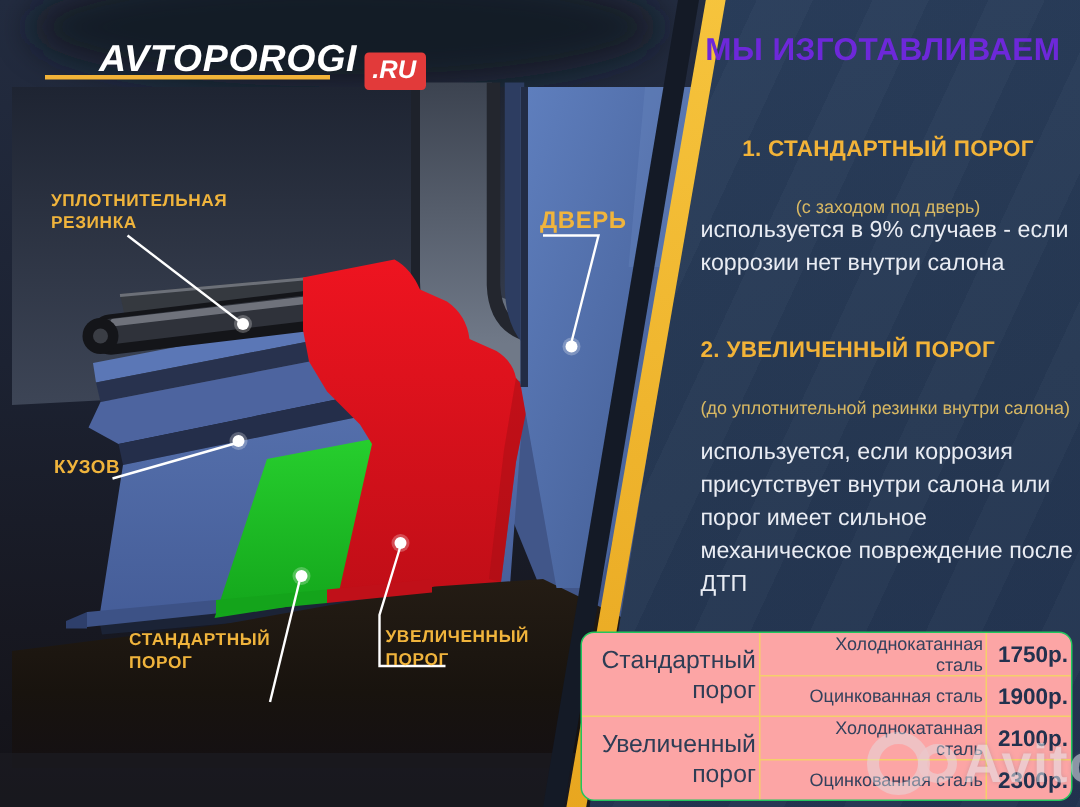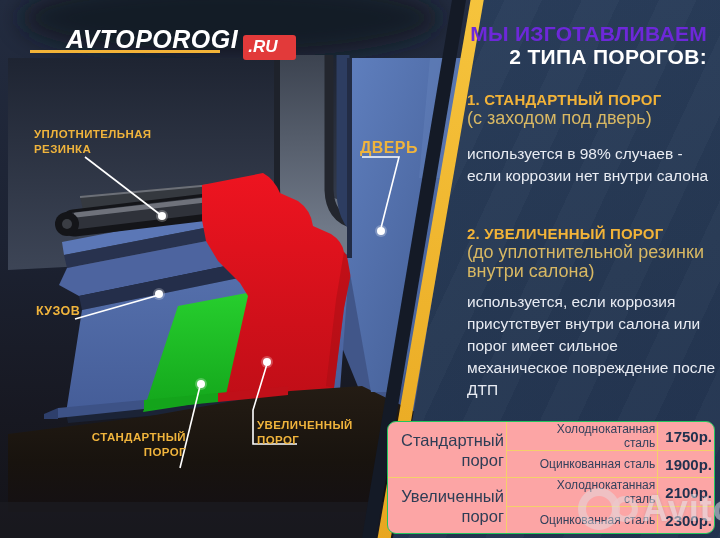--- a/index.html
+++ b/index.html
@@ -7,46 +7,46 @@
     width:720px;height:538px;position:relative;overflow:hidden;
     font-family:"Liberation Sans",sans-serif;
     background:linear-gradient(180deg,#232c40 0%,#1c2232 45%,#171821 78%,#131217 100%);
   }
   
   #scene{position:absolute;left:0;top:0;width:720px;height:538px;z-index:0;}
   
   .logo{position:absolute;left:30px;top:19px;z-index:4;display:flex;align-items:center;}
   .logo-name{color:#ffffff;font-weight:bold;font-style:italic;font-size:25px;letter-spacing:.5px;margin-left:36px;}
   .logo-tld{margin-left:5px;background:#e23a3a;color:#fff;font-weight:bold;font-style:italic;
-    font-size:17px;padding:2px 19px 3px 5px;border-radius:3px;margin-top:16px;}
+    font-size:17px;padding:2px 7px 3px 5px;border-radius:3px;margin-top:16px;}
   .logo-underline{position:absolute;left:30px;top:50px;width:190px;height:3px;background:#f2b338;z-index:4;}
   
   .right-panel{position:absolute;left:350px;top:0;width:370px;height:538px;z-index:1;
     background:
       repeating-linear-gradient(115deg,rgba(255,255,255,.018) 0 34px,rgba(0,0,0,.02) 34px 70px),
       linear-gradient(160deg,#2a3e5c 0%,#263853 55%,#223350 100%);
     clip-path:polygon(131px 0%,100% 0%,100% 100%,43px 100%);}
   .stripe{position:absolute;left:424px;top:-14px;width:13px;height:568px;z-index:2;
     background:linear-gradient(180deg,#f6c43d,#e8a61f);transform:rotate(9.8deg);}
   .panel-head{position:absolute;right:13px;top:22px;z-index:3;text-align:right;
     font-weight:bold;font-size:21px;line-height:23px;letter-spacing:.3px;}
   .panel-head .l1{color:#6d28d9;}
   .panel-head .l2{color:#ffffff;}
   .sec{position:absolute;left:467px;width:250px;z-index:3;}
   .sec-title{font-weight:bold;font-size:15px;color:#f2b338;letter-spacing:.2px;line-height:19px;}
-  .sec-sub{font-size:18px;color:#d8b863;line-height:19px;}
+  .sec-sub{font-size:12px;color:#d8b863;line-height:19px;margin-top:20px;}
   .sec-body{position:absolute;left:467px;width:252px;z-index:3;
     font-size:15.5px;color:#e9ecf3;line-height:22px;}
   
   .lbl{position:absolute;color:#f0b43c;font-weight:bold;font-size:11.5px;
     letter-spacing:.4px;line-height:15px;z-index:3;}
   .lbl-seal{left:34px;top:127px;}
   .lbl-door{left:360px;top:140px;font-size:16px;}
   .lbl-body{left:36px;top:304px;font-size:12.5px;}
-  .lbl-standard{left:86px;top:430px;width:100px;text-align:right;}
+  .lbl-standard{left:86px;top:420px;width:100px;}
   .lbl-increased{left:257px;top:418px;}
   
   .table-wrap{position:absolute;left:387px;top:421px;width:326px;z-index:5;
     background:#fca5a5;border:1px solid #22c55e;border-radius:9px;overflow:hidden;text-align:right;}
   table.price{border-collapse:collapse;width:100%;}
   table.price td{vertical-align:middle;}
   td.product{width:110px;font-size:16.5px;color:#2e3d55;line-height:20px;
     padding:2px 2px 2px 10px;border-right:1.5px solid #f4d06a;}
   td.material{width:152px;font-size:12px;color:#33415c;padding:0 2px 0 27px;
     border-right:1.5px solid #f4d06a;height:26px;}
@@ -188,28 +188,27 @@
   <div>СТАНДАРТНЫЙ</div>
   <div>ПОРОГ</div>
 </div>
 <div class="lbl lbl-increased">
   <div>УВЕЛИЧЕННЫЙ</div>
   <div>ПОРОГ</div>
 </div>
 
 <div class="panel-head">
   <div class="l1">МЫ ИЗГОТАВЛИВАЕМ</div>
-  <div class="l2">2 ТИПА ПОРОГОВ:</div>
-</div>
-
-<div class="sec" style="top:90px;">
+</div>
+
+<div class="sec" style="top:90px;text-align:center;">
   <div class="sec-title">1. СТАНДАРТНЫЙ ПОРОГ</div>
   <div class="sec-sub">(с заходом под дверь)</div>
 </div>
-<div class="sec-body" style="top:143px;">используется в 98% случаев - если коррозии нет внутри салона</div>
+<div class="sec-body" style="top:143px;">используется в 9% случаев - если коррозии нет внутри салона</div>
 
 <div class="sec" style="top:224px;">
   <div class="sec-title">2. УВЕЛИЧЕННЫЙ ПОРОГ</div>
   <div class="sec-sub">(до уплотнительной резинки внутри салона)</div>
 </div>
 <div class="sec-body" style="top:291px;">используется, если коррозия присутствует внутри салона или порог имеет сильное механическое повреждение после ДТП</div>
 
 <div class="table-wrap">
   <table class="price">
     <tbody>

